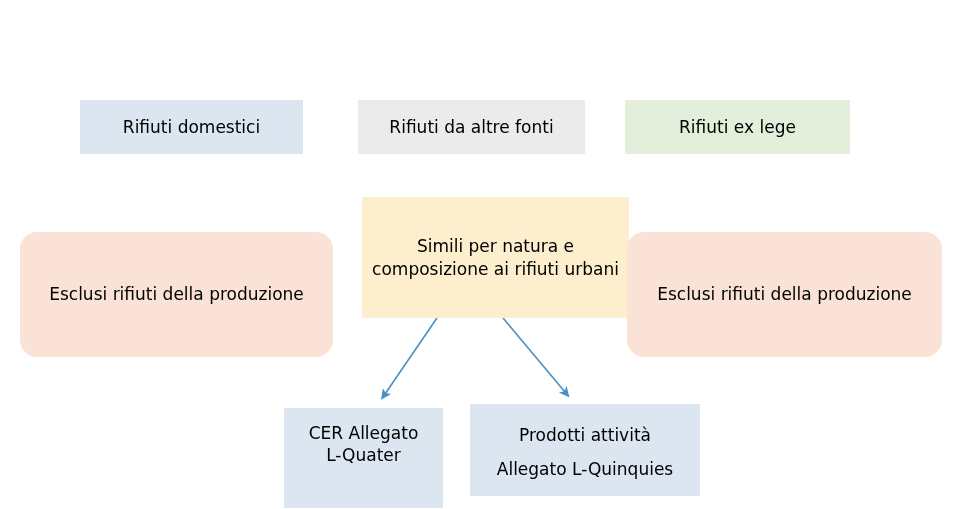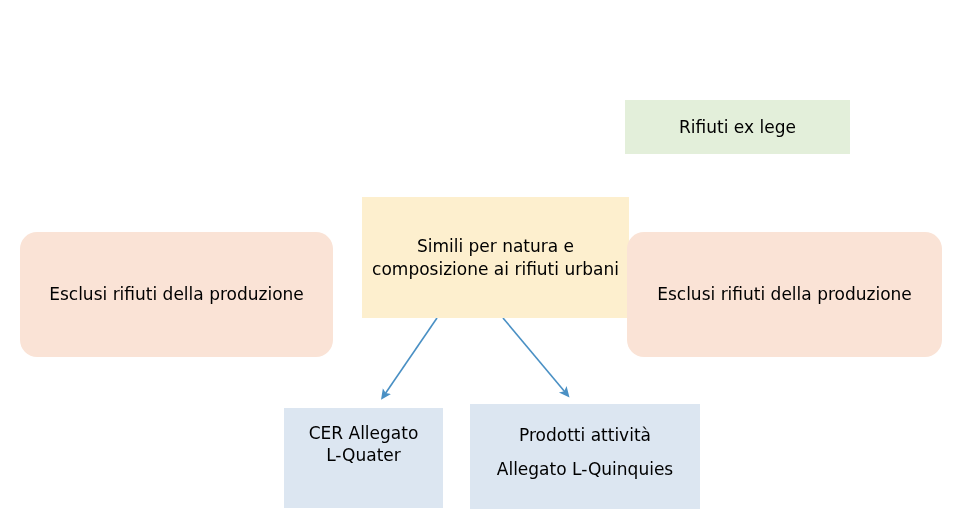--- a/index.html
+++ b/index.html
@@ -99,21 +99,21 @@
     height: 100px;
     background: #DCE6F1;
     font-size: 17px;
     align-items: flex-start;
     padding-top: 14px;
   }
   #node-prodotti {
     left: 470px;
     top: 404px;
     width: 230px;
-    height: 105px;
+    height: 92px;
     background: #DCE6F1;
     font-size: 17px;
     align-items: flex-start;
     padding-top: 14px;
     line-height: 2.0;
   }
   
   #connectors {
     position: absolute;
     left: 0;
@@ -132,21 +132,23 @@
     <defs>
       <marker id="arrowhead" markerWidth="7" markerHeight="7" refX="2.2" refY="3.1" orient="auto" markerUnits="strokeWidth">
         <path d="M0,0 L6.6,3.1 L0,6.2 L1.5,3.1 Z" fill="#4A90C4"></path>
       </marker>
     </defs>
     <line x1="437" y1="318" x2="385" y2="394" stroke="#4A90C4" stroke-width="1.6" marker-end="url(#arrowhead)"></line>
     <line x1="503" y1="318" x2="565" y2="392" stroke="#4A90C4" stroke-width="1.6" marker-end="url(#arrowhead)"></line>
   </svg>
 
 
+  <div class="node" id="node-domestici">Rifiuti domestici</div>
 
+  <div class="node" id="node-altre-fonti">Rifiuti da altre fonti</div>
 
   <div class="node" id="node-ex-lege">Rifiuti ex lege</div>
 
   <div class="node" id="node-esclusi-sx">Esclusi rifiuti della produzione</div>
 
   <div class="node" id="node-simili">Simili per natura e composizione ai rifiuti urbani</div>
 
   <div class="node" id="node-esclusi-dx">Esclusi rifiuti della produzione</div>
 
   <div class="node" id="node-cer">CER Allegato

